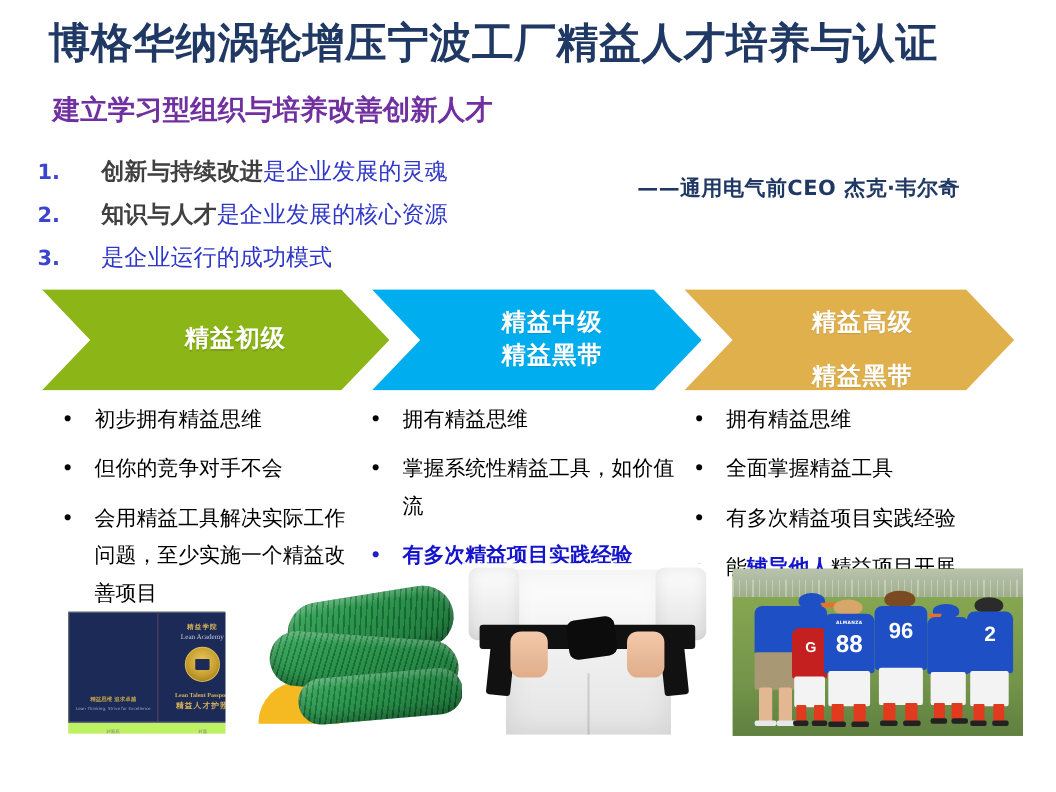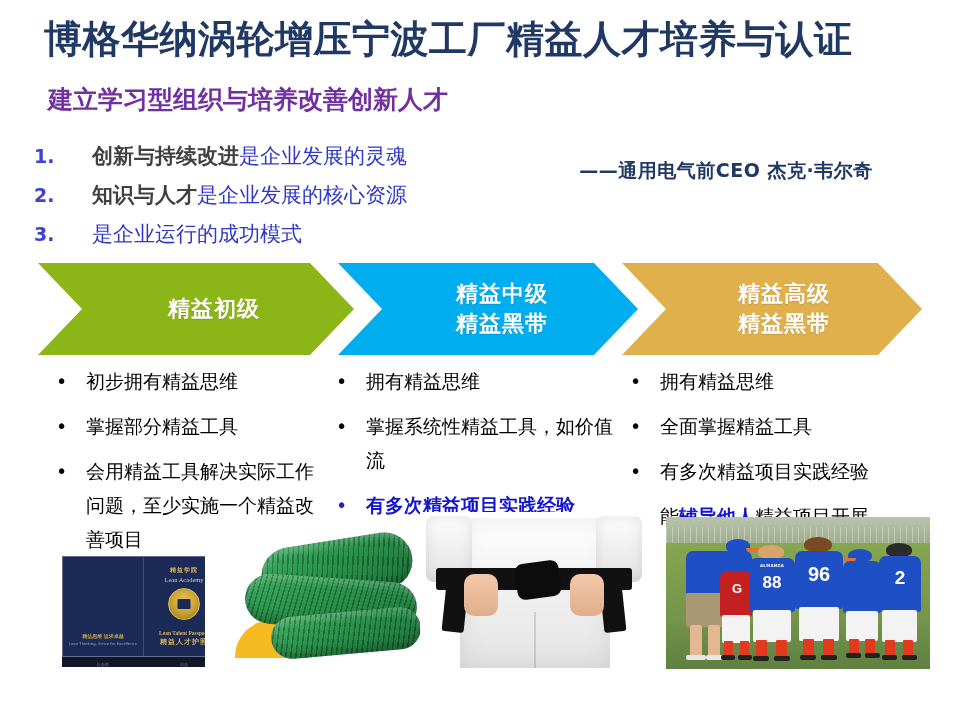--- a/index.html
+++ b/index.html
@@ -128,21 +128,21 @@
     color: #ffffff;
     font-size: 22px;
     font-weight: bold;
     line-height: 1.35;
     letter-spacing: 1px;
     text-shadow: 0 1px 1px rgba(0,0,0,0.12);
     white-space: nowrap;
   }
   .chev-1 .chev-line { transform: translateX(18px); }
   .chev-2 .chev-line { transform: translateX(14px); }
-  .chev-3 .chev-line { transform: translateX(12px); }
+  .chev-3 .chev-line { transform: translateX(12px); margin-top: 19px; }
 
   
   .bullet-col {
     position: absolute;
     top: 364px;
   }
   #bullets-col-1 { left: 56px;  width: 268px; }
   #bullets-col-2 { left: 336px; width: 290px; }
   #bullets-col-3 { left: 630px; width: 300px; }
 
@@ -172,21 +172,21 @@
     position: absolute;
     overflow: hidden;
   }
 
   
   #photo-passport {
     left: 62px;
     top: 556px;
     width: 163px;
     height: 111px;
-    background: #0f172a;
+    background: #bef264;
   }
   .passport-book {
     position: absolute;
     left: 0; top: 0;
     width: 163px; height: 101px;
     background: #1B2A57;
     border: 1px solid #6b6b8a;
     box-sizing: border-box;
     display: flex;
   }
@@ -493,21 +493,21 @@
   </div>
 </div>
 
 <div class="bullet-col" id="bullets-col-1">
   <div class="bullet-item">
     <span class="bullet-dot">•</span>
     <span class="bullet-text">初步拥有精益思维</span>
   </div>
   <div class="bullet-item">
     <span class="bullet-dot">•</span>
-    <span class="bullet-text">掌握部分精益工具</span>
+    <span class="bullet-text">但你的竞争对手不会</span>
   </div>
   <div class="bullet-item">
     <span class="bullet-dot">•</span>
     <span class="bullet-text">会用精益工具解决实际工作问题，至少实施一个精益改善项目</span>
   </div>
 </div>
 
 <div class="bullet-col" id="bullets-col-2">
   <div class="bullet-item">
     <span class="bullet-dot">•</span>
@@ -613,21 +613,21 @@
     <div class="bb-socks" style="left:6px; top:82px; width:9px; height:16px;"></div>
     <div class="bb-socks" style="left:22px; top:82px; width:9px; height:16px;"></div>
     <div class="bb-shoe" style="left:3px; top:96px; width:14px;"></div>
     <div class="bb-shoe" style="left:20px; top:96px; width:14px;"></div>
   </div>
 
   <div class="bb-player" style="left:82px; width:48px; height:118px;">
     <div class="bb-cap" style="left:10px; top:0px; width:26px; height:14px; background:#d9a66a;"></div>
     <div class="bb-jersey" style="left:1px; top:13px; width:46px; height:54px;"></div>
     <div class="bb-name" style="top:18px;">ALMANZA</div>
-    <div class="bb-num" style="top:28px; font-size:17px;">88</div>
+    <div class="bb-num" style="top:28px; font-size:22px;">88</div>
     <div class="bb-pants" style="left:5px; top:65px; width:38px; height:32px;"></div>
     <div class="bb-socks" style="left:8px; top:95px; width:11px; height:18px;"></div>
     <div class="bb-socks" style="left:28px; top:95px; width:11px; height:18px;"></div>
     <div class="bb-shoe" style="left:5px; top:111px; width:16px;"></div>
     <div class="bb-shoe" style="left:26px; top:111px; width:16px;"></div>
   </div>
 
   <div class="bb-player" style="left:128px; width:50px; height:124px;">
     <div class="bb-cap" style="left:10px; top:-2px; width:28px; height:15px; background:#7a4a22;"></div>
     <div class="bb-jersey" style="left:1px; top:12px; width:48px; height:58px;"></div>

